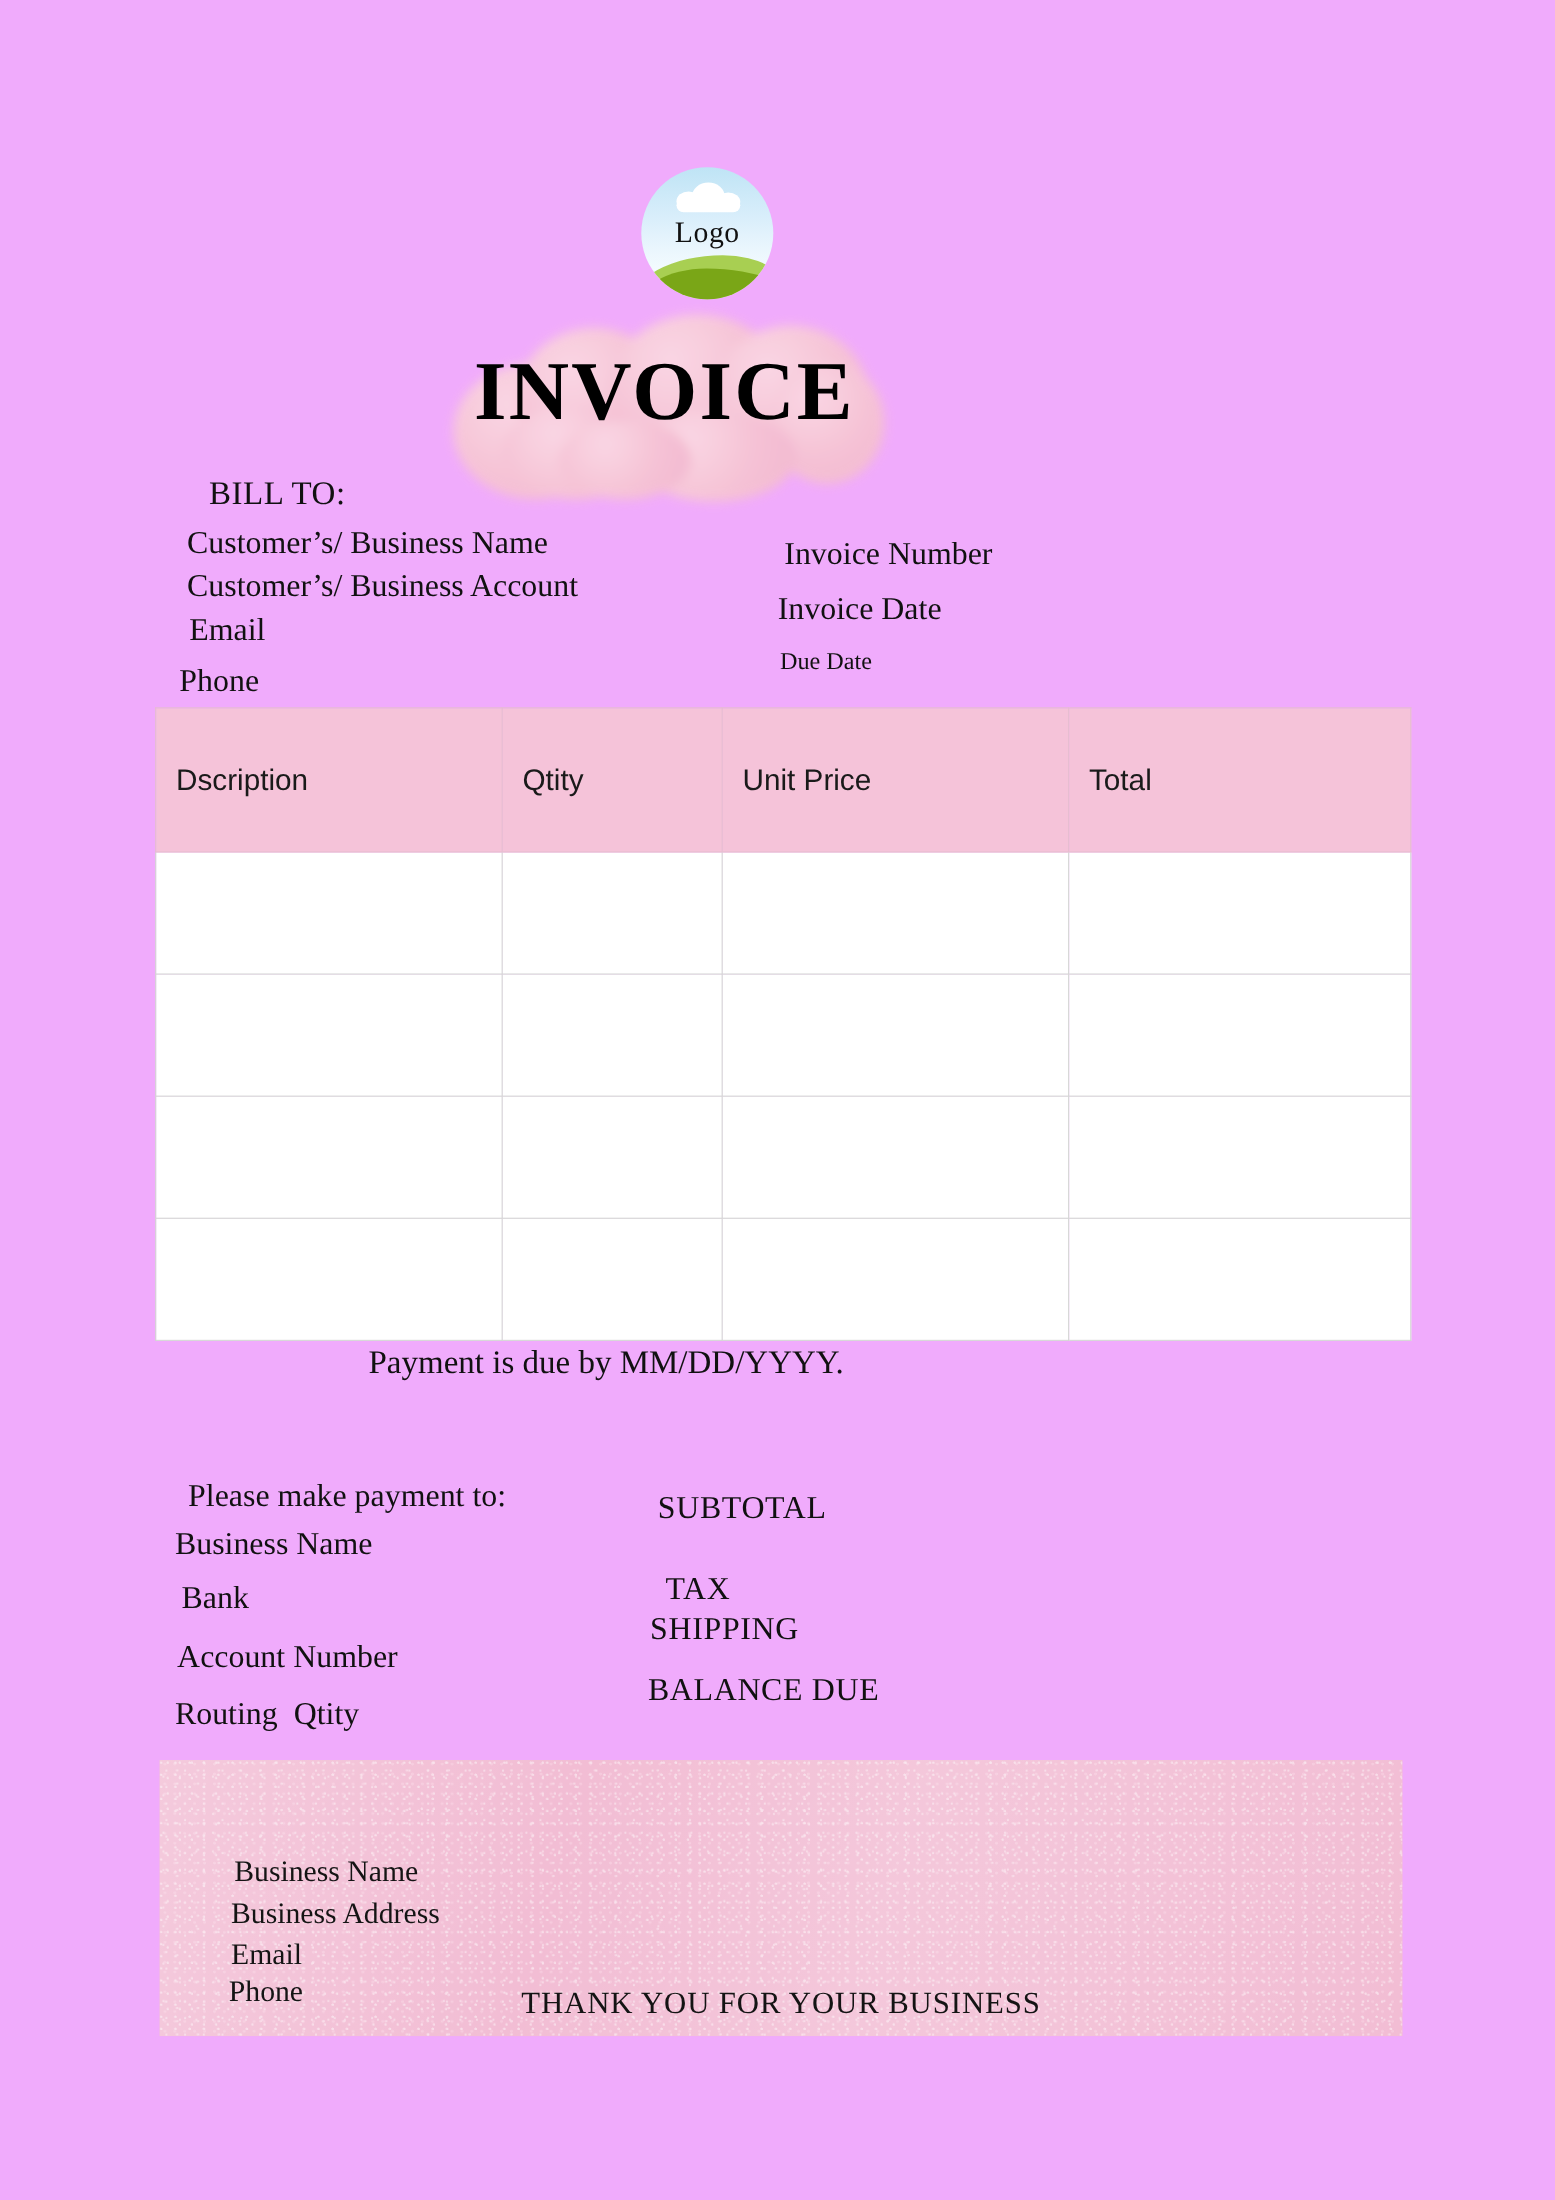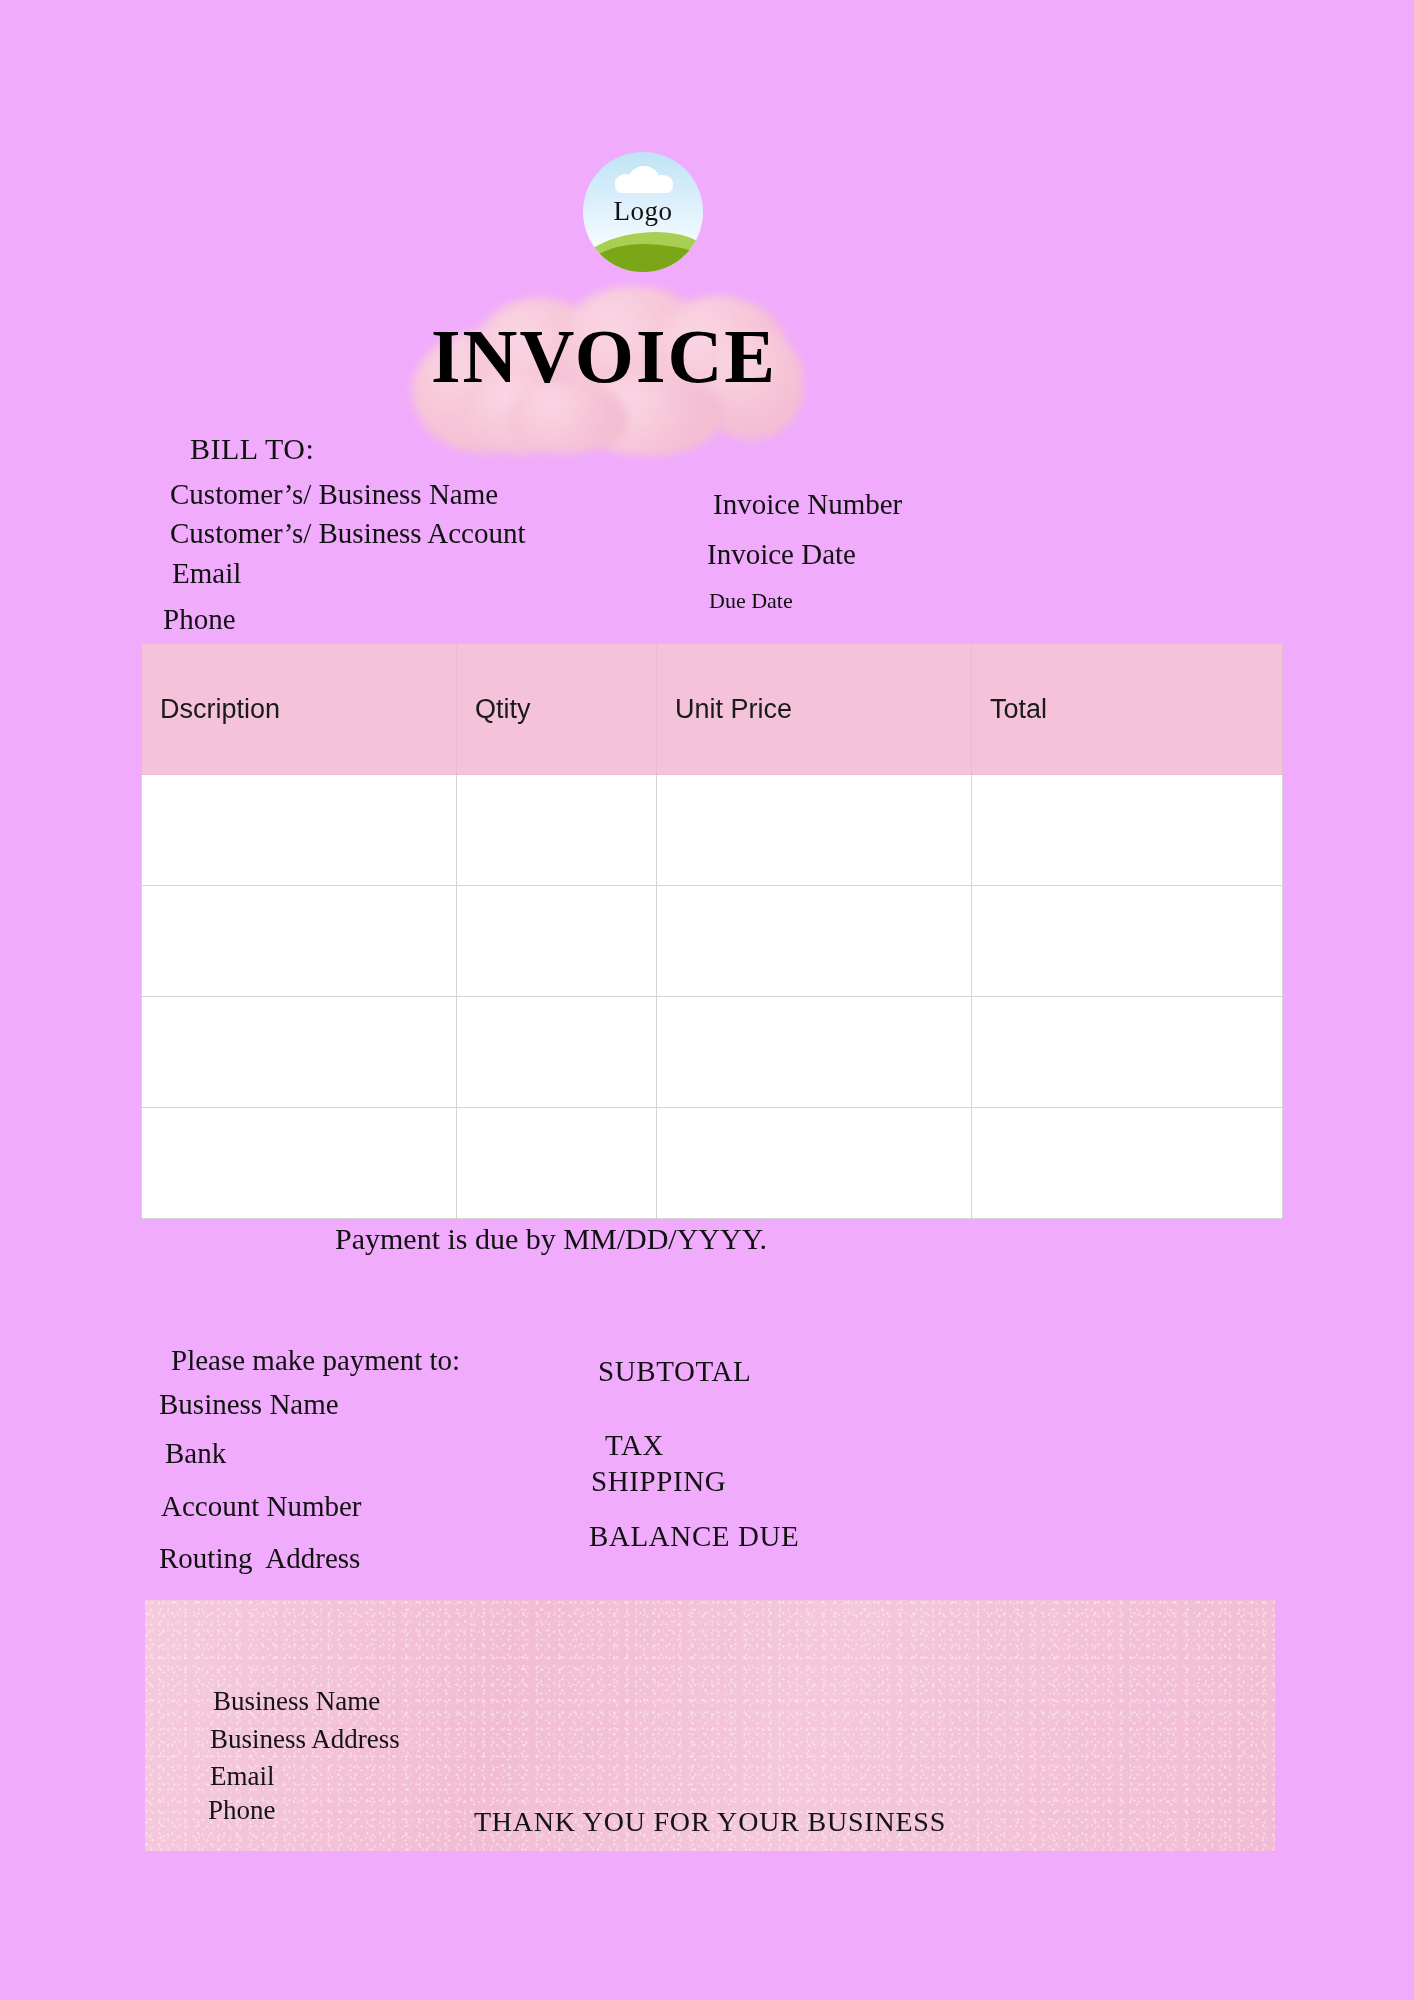--- a/index.html
+++ b/index.html
@@ -303,21 +303,21 @@
       </tr>
     </tbody>
   </table>
 
   <div class="txt" id="payment-due">Payment is due by MM/DD/YYYY.</div>
 
   <div class="txt" id="payto-title">Please make payment to:</div>
   <div class="txt" id="payto-line-1">Business Name</div>
   <div class="txt" id="payto-line-2">Bank</div>
   <div class="txt" id="payto-line-3">Account Number</div>
-  <div class="txt" id="payto-line-4">Routing  Address</div>
+  <div class="txt" id="payto-line-4">Routing  Qtity</div>
 
   <div class="txt" id="total-label-1">SUBTOTAL</div>
   <div class="txt" id="total-label-2">TAX</div>
   <div class="txt" id="total-label-3">SHIPPING</div>
   <div class="txt" id="total-label-4">BALANCE DUE</div>
 
   <div id="footer-band">
     <div id="footer-noise"></div>
     <div id="footer-sheen"></div>
     <div class="ftxt" id="footer-line-1">Business Name</div>

